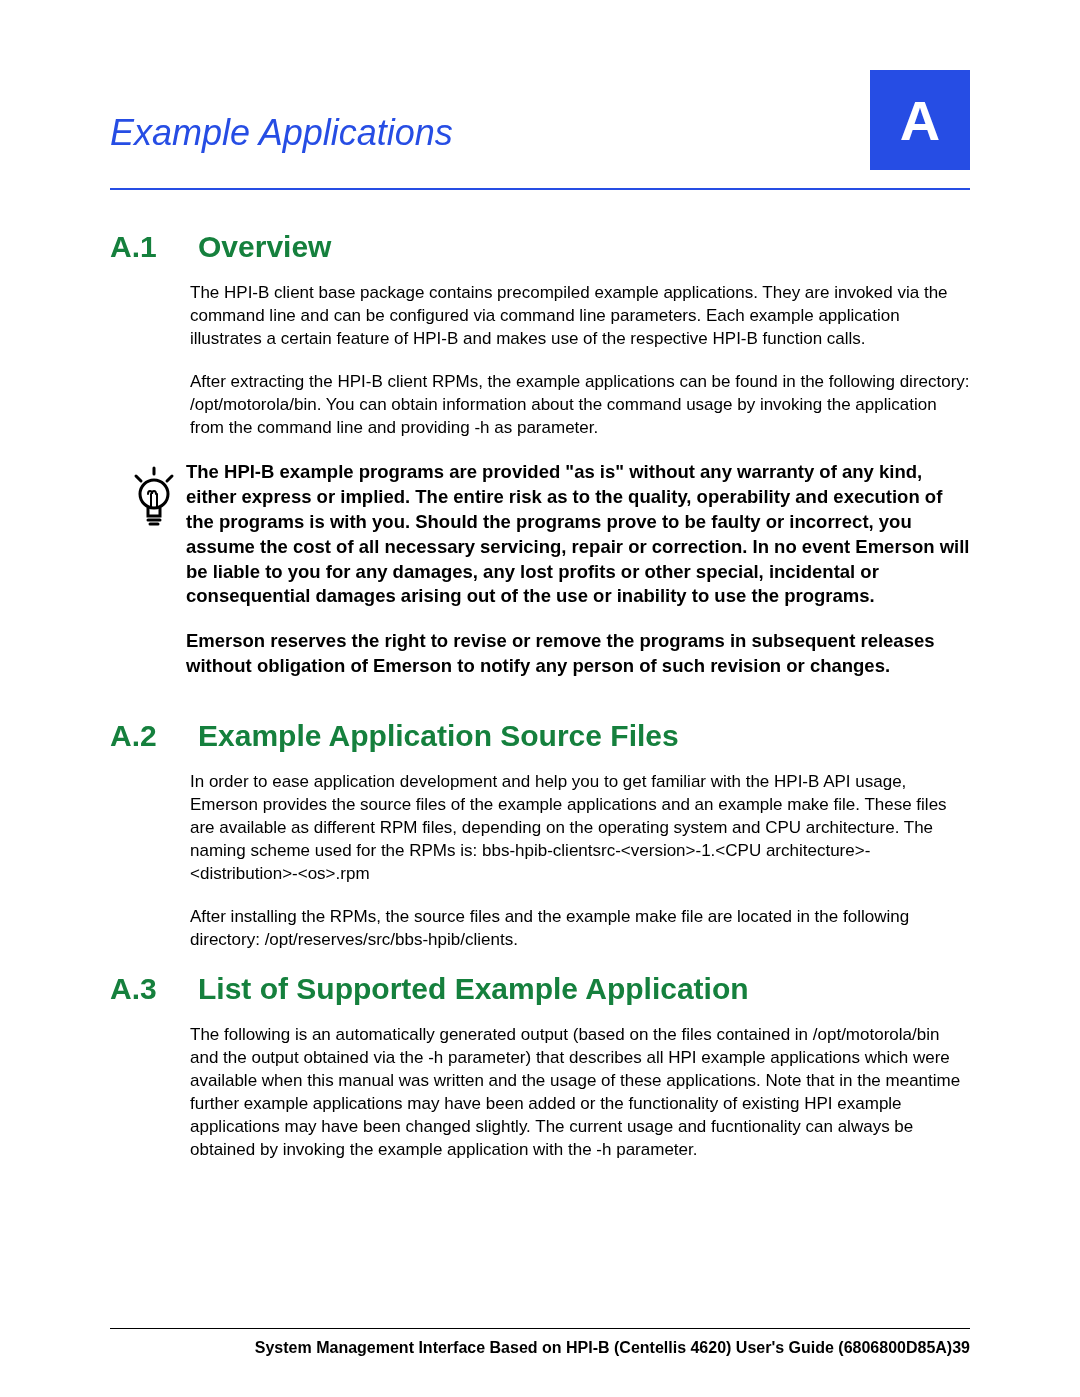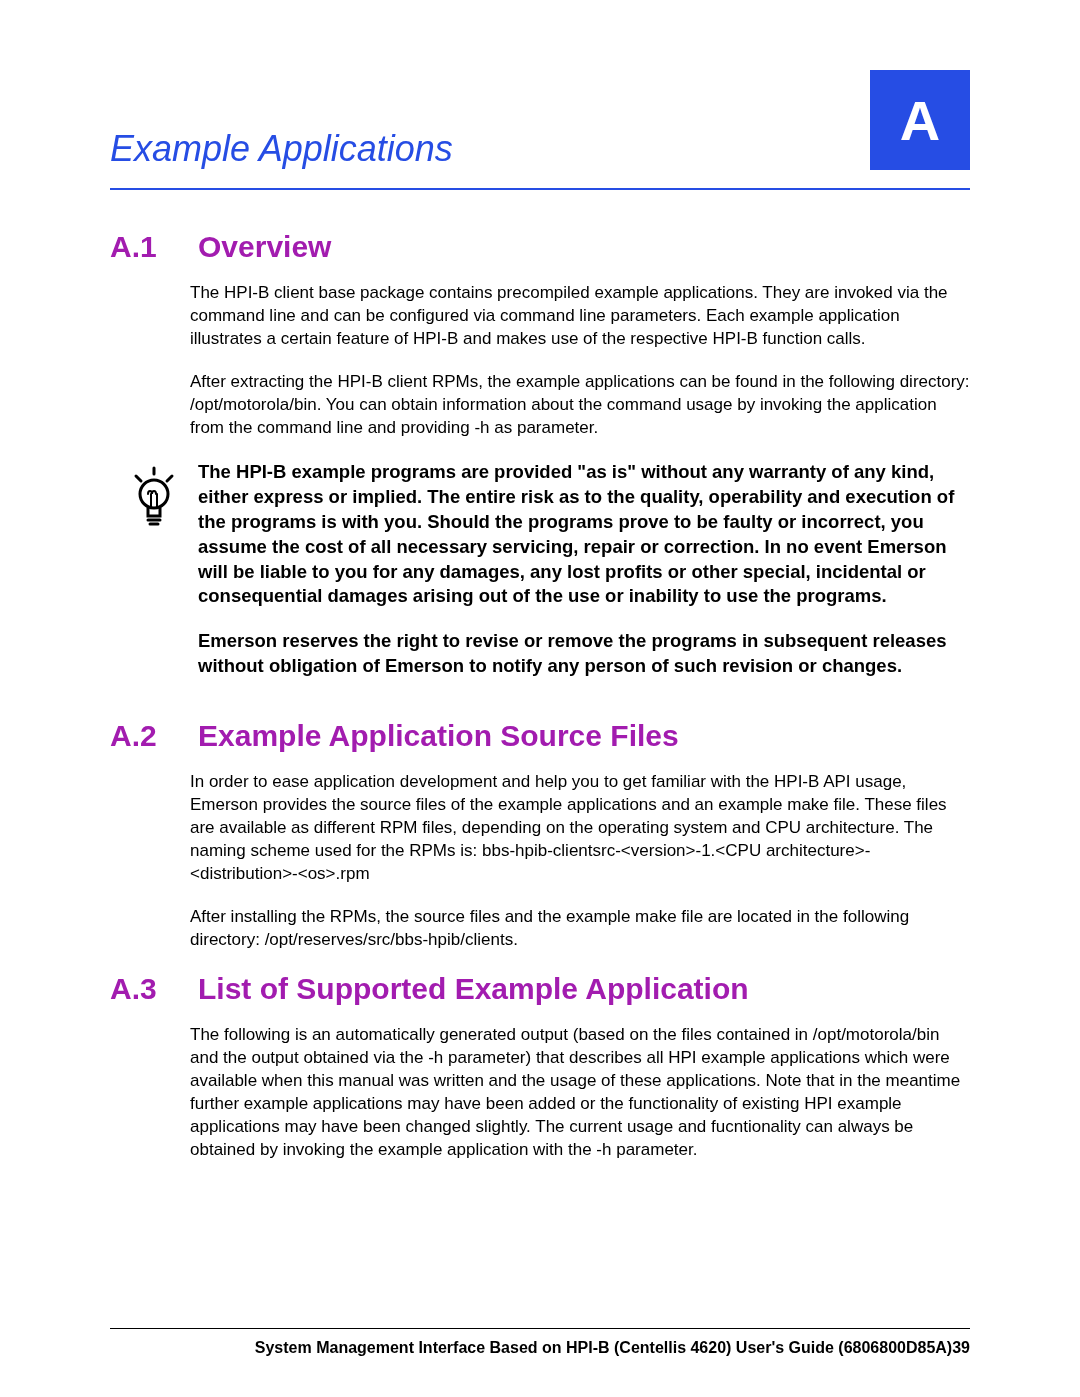--- a/index.html
+++ b/index.html
@@ -8,21 +8,21 @@
   height: 1397px;
   background: #fff;
   font-family: Arial, Helvetica, sans-serif;
   color: #000;
   position: relative;
   padding: 70px 110px 0 110px;
 }
 .header-row {
   display: flex;
   justify-content: space-between;
-  align-items: flex-end;
+  align-items: center;
   margin-bottom: 0;
 }
 .appendix-title {
   font-style: italic;
   font-weight: normal;
   color: #264de4;
   font-size: 36px;
   padding-top: 25px;
 }
 .appendix-badge {
@@ -38,37 +38,37 @@
 }
 .header-rule {
   border: none;
   border-top: 2.5px solid #264de4;
   margin-top: 18px;
   margin-bottom: 40px;
 }
 .section-heading {
   display: flex;
   gap: 28px;
-  color: #a21caf;
+  color: #15803d;
   font-weight: bold;
   font-size: 30px;
   margin-top: 10px;
   margin-bottom: 18px;
 }
 .section-heading .num { min-width: 60px; }
 .body-text {
   margin-left: 80px;
   font-size: 17px;
   line-height: 1.35;
   margin-bottom: 20px;
 }
 .body-text .code { font-family: Liberation Sans, sans-serif; }
 .note-block {
   display: flex;
-  gap: 20px;
+  gap: 8px;
   margin-left: 20px;
   margin-bottom: 20px;
 }
 .note-icon {
   flex: 0 0 48px;
   margin-top: 4px;
 }
 .note-text {
   font-weight: bold;
   font-size: 18.5px;

